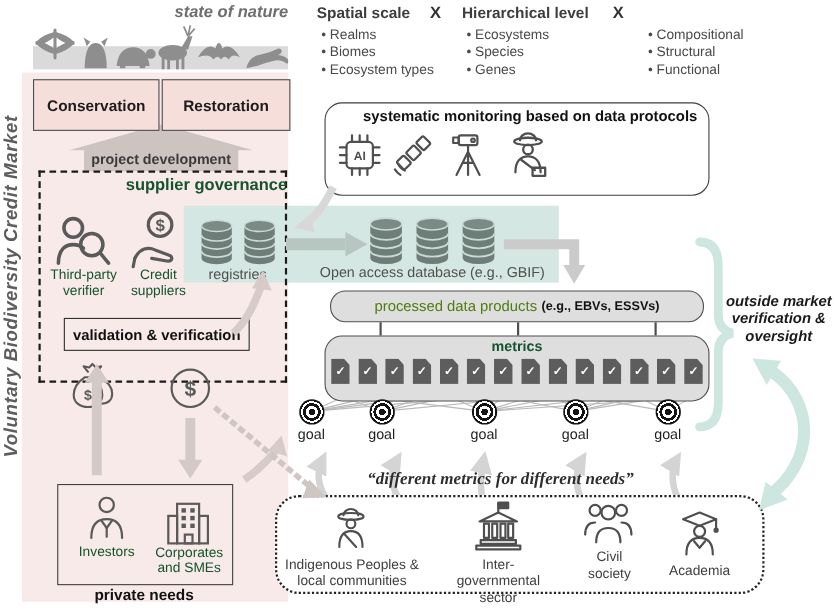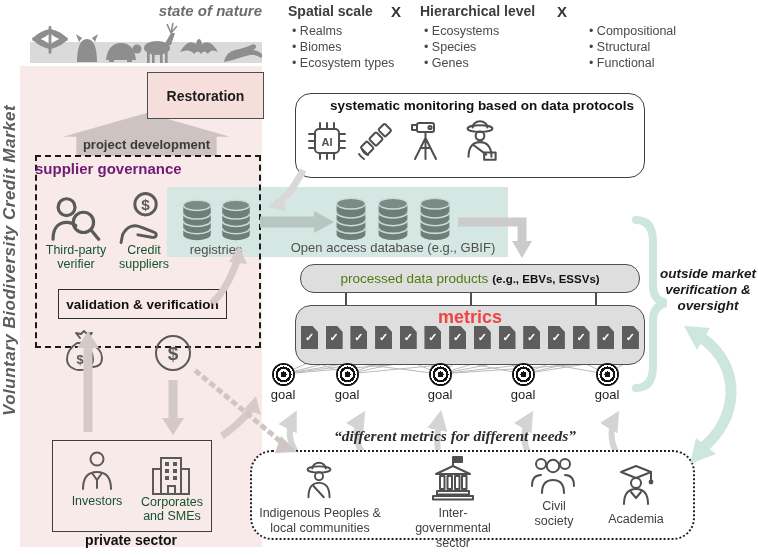--- a/index.html
+++ b/index.html
@@ -26,21 +26,21 @@
     font-weight:bold;font-size:14px;color:#1c1c1c;z-index:6;}
   .conservation{left:30px;top:72px;width:113px;height:45px;}
   .restoration{left:147px;top:72px;width:115px;height:45px;}
 
   .proj-banner{left:63px;top:113px;width:167px;height:43px;background:#cdc3c1;z-index:5;
     clip-path:polygon(50% 0,100% 55%,92% 55%,92% 100%,8% 100%,8% 55%,0 55%);
     display:flex;align-items:flex-end;justify-content:center;font-weight:bold;font-size:13px;color:#3a3a3a;
     padding-bottom:4px;box-sizing:border-box;}
 
   .supplier-box{left:35px;top:155px;width:226px;height:193px;border:2px dashed #1b1b1b;z-index:6;box-sizing:border-box;}
-  .sg-title{left:35px;top:160px;width:226px;text-align:left;font-weight:bold;font-size:15px;color:#701a75;z-index:7;}
+  .sg-title{left:35px;top:160px;width:226px;text-align:right;font-weight:bold;font-size:15px;color:#14532d;z-index:7;}
 
   .icon-wrap{z-index:7;}
   .small-label{font-size:12.5px;color:#14532d;text-align:center;line-height:1.15;z-index:7;}
 
   .validation-box{left:58px;top:289px;width:167px;height:28px;border:1.6px solid #2e2e2e;z-index:7;
     display:flex;align-items:center;justify-content:center;font-weight:bold;font-size:13.5px;color:#111;}
 
   .ps-box{left:52px;top:440px;width:158px;height:90px;border:1.6px solid #3f3f3f;z-index:6;}
   .ps-title{left:73px;top:532px;width:116px;text-align:center;font-weight:bold;font-size:14px;color:#111;z-index:7;}
 
@@ -61,21 +61,21 @@
 
   .processed-box{left:300px;top:264px;width:340px;height:29px;background:#dedede;border:1.6px solid #4f4f4f;
     border-radius:14px;z-index:6;display:flex;align-items:center;justify-content:center;gap:4px;box-sizing:border-box;}
   .processed-main{font-weight:normal;font-size:13.5px;color:#4d7c0f;}
   .processed-suffix{font-weight:bold;font-size:11.5px;color:#111;}
 
   .tick{width:2px;background:#4f4f4f;z-index:5;}
 
   .metrics-box{left:295px;top:305px;width:350px;height:60px;background:#dedede;border:1.6px solid #4f4f4f;
     border-radius:16px;z-index:6;box-sizing:border-box;}
-  .metrics-title{left:295px;top:307px;width:350px;text-align:center;font-weight:bold;font-size:18px;color:#ef4444;z-index:7;}
+  .metrics-title{left:295px;top:307px;width:350px;text-align:center;font-weight:bold;font-size:13px;color:#14532d;z-index:7;}
   .docs-row{left:301px;top:326px;width:338px;display:flex;justify-content:space-between;z-index:7;}
   .doc{width:17px;height:23px;background:#5d5d5d;clip-path:polygon(0 0,68% 0,100% 26%,100% 100%,0 100%);
     color:#fff;display:flex;align-items:center;justify-content:center;font-size:11px;font-weight:bold;}
 
   .goal{width:48px;text-align:center;z-index:10;}
   .goal-icon{width:23px;height:23px;border-radius:50%;margin:0 auto;
     background:radial-gradient(circle,#141414 0 3px,#fff 3px 5.5px,#141414 5.5px 8px,#fff 8px 9.8px,#141414 9.8px 11.5px);}
   .goal-label{font-size:13px;color:#1e1e1e;margin-top:1px;}
 
   .quote{left:295px;top:427px;width:320px;text-align:center;z-index:8;
@@ -135,20 +135,21 @@
         <g>
           <path d="M150 34 Q158 20 166 26 Q167 21 169 21 Q171 21 172 26 Q180 20 188 34 Q181 30 178 36 Q174 31 171 36 Q168 31 164 36 Q160 30 150 34 Z"></path>
         </g>
         <g>
           <path d="M194 44 q2-10 11-12 q10-2 16-5 q4-2 5 1 q1 2-3 4 q8 1 10 6 l-2 2 q-5-4-11-3 q-8 2-14 4 q-6 2-12 3 z"></path>
         </g>
       </g>
     </svg>
   </div>
 
+  <div class="abs pbox conservation">Conservation</div>
   <div class="abs pbox restoration">Restoration</div>
   <div class="abs proj-banner">project development</div>
 
   <div class="abs supplier-box"></div>
   <div class="abs sg-title">supplier governance</div>
 
   <div class="abs icon-wrap" style="left:48px;top:192px;">
     <svg width="54" height="54" viewBox="0 0 32 32" fill="none" stroke="#5a5a5a" stroke-width="1.9" stroke-linecap="round" stroke-linejoin="round">
       <circle cx="11" cy="9" r="5"></circle>
       <path d="M3 28 c0-8 4.5-10 8-10 c2 0 4 .6 5.5 2"></path>
@@ -225,21 +226,21 @@
         <rect x="17" y="14" width="4" height="4"></rect>
           <rect x="25" y="14" width="4" height="4"></rect>
         <rect x="17" y="21" width="4" height="4"></rect>
           <rect x="25" y="21" width="4" height="4"></rect>
       </g>
       <rect x="20" y="31" width="7" height="8"></rect>
     </svg>
   </div>
   <div class="abs small-label ml" style="left:134px;top:495px;width:76px;">Corporates
 and SMEs</div>
-  <div class="abs ps-title">private sector</div>
+  <div class="abs ps-title">private needs</div>
 
   <div class="abs dim-title" style="left:288px;top:3px;">Spatial scale</div>
   <div class="abs dim-x" style="left:391px;top:3px;">X</div>
   <div class="abs dim-title" style="left:420px;top:3px;">Hierarchical level</div>
   <div class="abs dim-x" style="left:557px;top:3px;">X</div>
 
   <div class="abs" style="left:292px;top:23px;z-index:4;">
     <div class="dim-item">Realms</div>
     <div class="dim-item">Biomes</div>
     <div class="dim-item">Ecosystem types</div>

